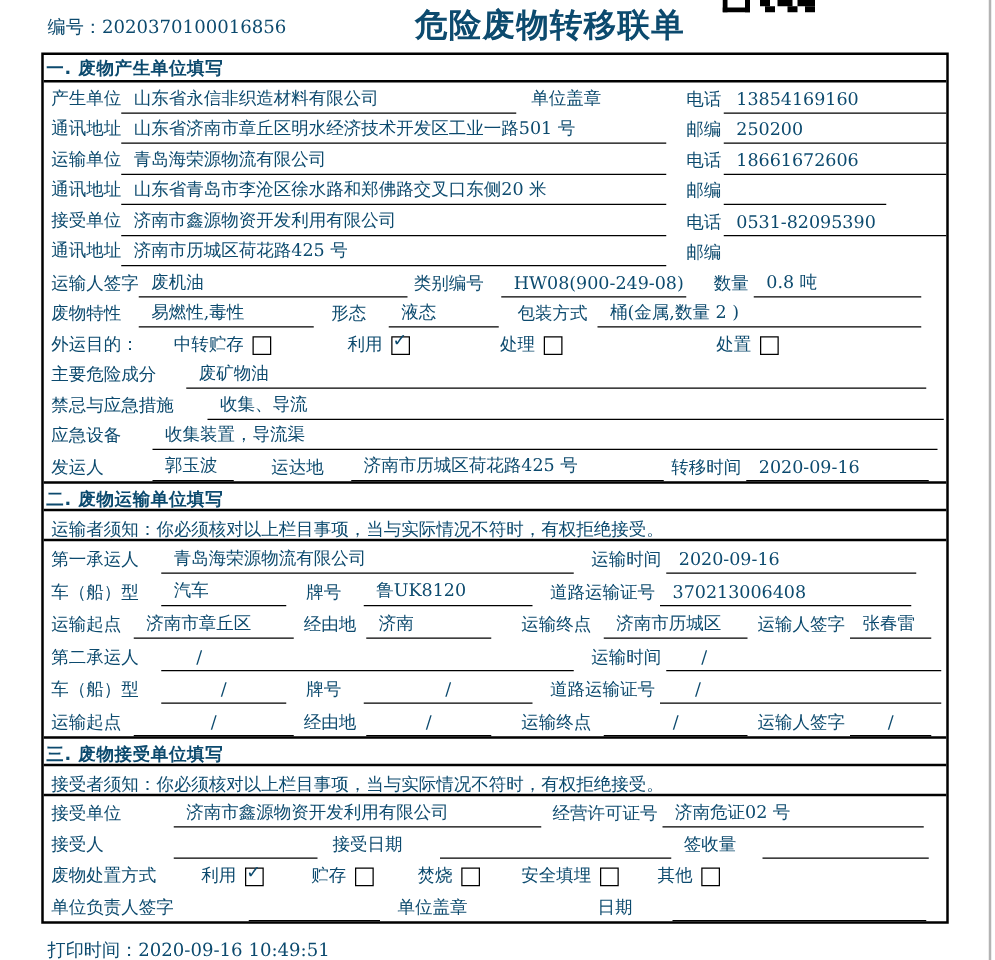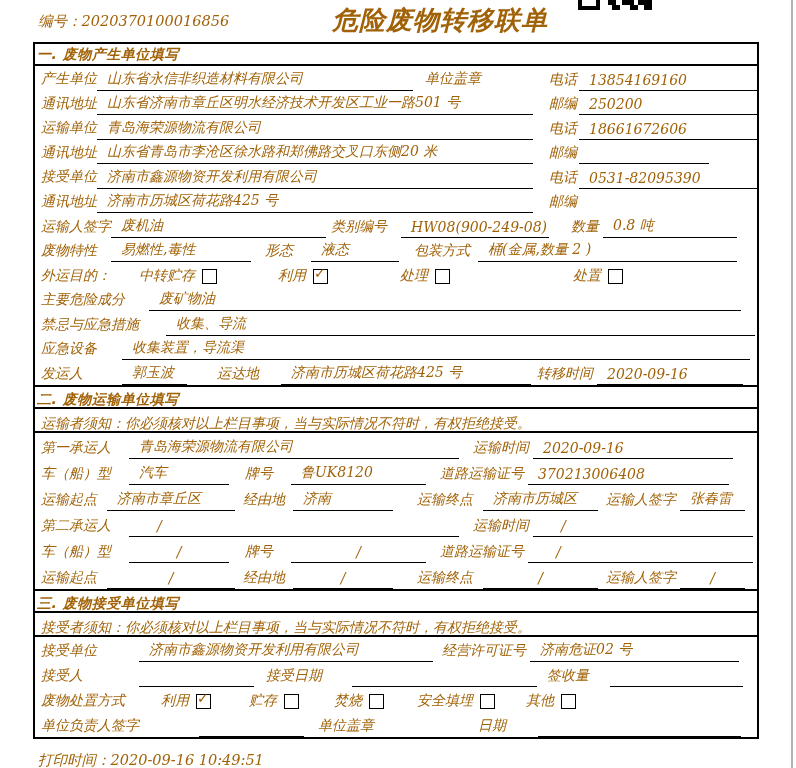--- a/index.html
+++ b/index.html
@@ -1,17 +1,17 @@
 <!DOCTYPE html>
 <html><head>
 <meta charset="utf-8">
 <style>
   html,body{margin:0;padding:0;background:#fff;}
   .page{position:relative;width:796px;height:768px;background:#fff;overflow:hidden;
-        font-family:"DejaVu Serif","Liberation Serif",serif;font-size:14px;color:#a16207;font-style:italic;}
+        font-family:"DejaVu Serif","Liberation Serif",serif;font-size:14px;color:#0c4a6e;}
   .doc-no{position:absolute;left:38px;top:12px;font-size:14.5px;white-space:nowrap;}
   .title{position:absolute;left:90px;top:3px;width:700px;text-align:center;
          font-family:"DejaVu Sans","Liberation Sans",sans-serif;font-weight:bold;
          font-size:26px;letter-spacing:1px;}
   .qr{position:absolute;left:578px;top:0;width:74px;height:10px;}
   .edge-line{position:absolute;left:791px;top:0;width:2px;height:768px;background:#b3b3b3;}
   .formtable{position:absolute;left:33px;top:42px;width:726px;border:2px solid #000;
              box-sizing:border-box;background:#fff;}
   .shead{height:22px;box-sizing:border-box;border-bottom:2px solid #000;
          font-family:"DejaVu Sans","Liberation Sans",sans-serif;font-weight:bold;
@@ -20,21 +20,21 @@
   .notice{height:20px;box-sizing:border-box;border-bottom:2px solid #000;
           padding:6px 0 16px 6px;white-space:nowrap;}
   .frow{display:flex;align-items:flex-end;box-sizing:border-box;padding-left:6px;height:24.5px;}
   .frow.h26{height:26px;} .frow.h25{height:25px;}
   .lbl{white-space:nowrap;padding-bottom:2px;flex:none;}
   .u{border-bottom:1px solid #000;white-space:nowrap;overflow:hidden;box-sizing:border-box;
      padding:0 2px 2px 10px;flex:none;}
   .u.grow{flex:1;}
   .u.ctr{text-align:center;padding-left:2px;}
   .u.sl{padding-left:28px;}
-  .l505{display:flex;align-items:center;width:500px;flex:none;}
+  .l505{display:flex;align-items:flex-start;width:500px;flex:none;}
   .rlbl{width:30px;margin-left:8px;}
   .opt{display:flex;align-items:flex-end;flex:none;}
   .cb{position:relative;width:13px;height:13px;border:1.5px solid #000;flex:none;
       margin:0 0 3px 7px;box-sizing:content-box;}
   .mk{position:absolute;left:0px;top:-5px;font-size:14px;font-weight:bold;
       font-family:"DejaVu Sans","Liberation Sans",sans-serif;}
   .printline{position:absolute;left:38px;top:751px;font-size:14.5px;white-space:nowrap;}
 </style>
 </head>
 <body>

